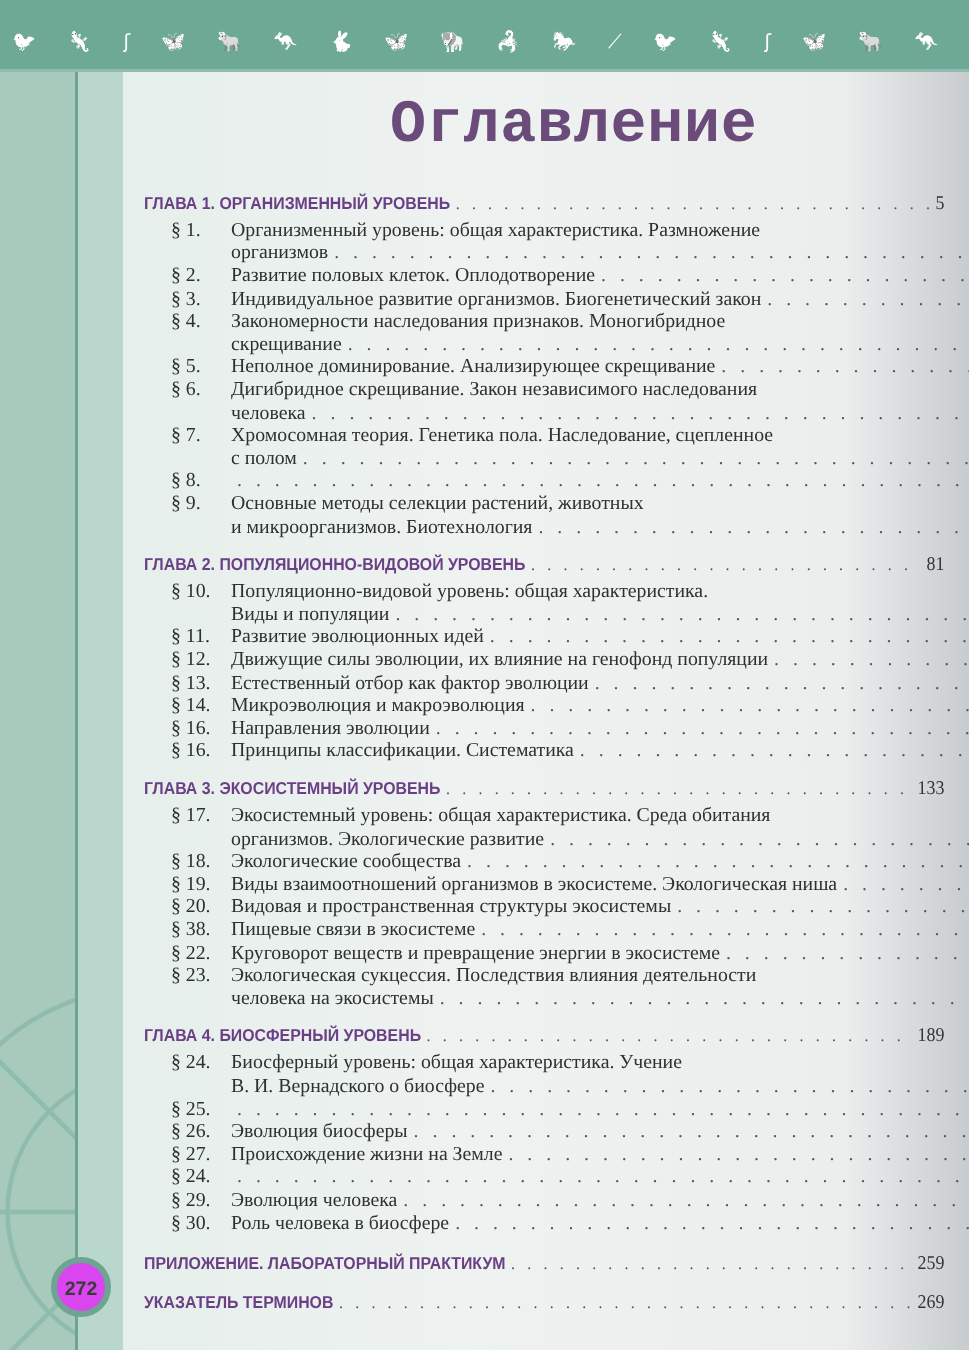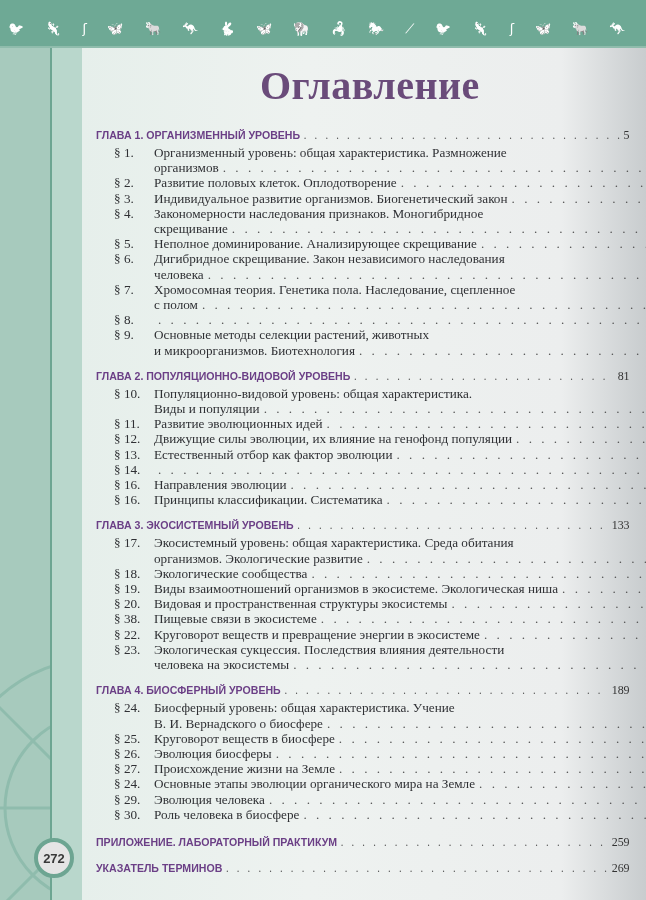--- a/index.html
+++ b/index.html
@@ -4,33 +4,33 @@
 <style>
   html,body{margin:0;padding:0;}
   body{width:646px;height:900px;position:relative;overflow:hidden;background:#a9cbbf;font-family:"Liberation Serif",serif;}
   .banner{position:absolute;left:0;top:0;width:646px;height:46px;background:#6ea995;border-bottom:2px solid #8fbcac;}
   .animals{position:absolute;left:8px;top:22px;width:640px;display:flex;gap:21px;color:#e9f3ee;font-size:13px;line-height:14px;font-family:"DejaVu Sans",sans-serif;}
   .sideband{position:absolute;left:0;top:48px;width:50px;height:852px;background:#a7cabd;}
   .vline{position:absolute;left:50px;top:48px;width:2px;height:852px;background:#6da592;}
   .band2{position:absolute;left:52px;top:48px;width:30px;height:852px;background:#b9d7cc;}
   .panel{position:absolute;left:82px;top:48px;width:564px;height:852px;background:linear-gradient(90deg,#e6efeb 0%,#eef2f0 40%,#eceeee 85%,#c8ccce 100%);}
   .rosette{position:absolute;left:-60px;top:600px;width:320px;height:320px;}
-  .title{position:absolute;left:260px;top:62px;font-family:Liberation Serif, serif;font-weight:bold;font-size:40px;color:#6a4b7a;letter-spacing:0.5px;}
+  .title{position:absolute;left:260px;top:62px;font-family:Liberation Mono, monospace;font-weight:bold;font-size:40px;color:#6a4b7a;letter-spacing:0.5px;}
   .toc{position:absolute;left:96px;top:127px;width:535px;}
   .ch{display:flex;align-items:baseline;font-family:"Liberation Sans",sans-serif;font-weight:bold;font-size:11.5px;color:#6b3f86;height:18px;margin-top:6px;transform:scaleX(0.92);transform-origin:left;width:580px;}
   .ch .lbl{white-space:nowrap;}
   .ch .dots,.it .dots{flex:1;overflow:hidden;white-space:nowrap;color:#555;font-family:"Liberation Serif",serif;font-weight:normal;letter-spacing:3px;margin:0 4px;}
   .ch .pg{font-family:"Liberation Serif",serif;font-weight:normal;color:#333;font-size:13px;}
   .it{display:flex;font-size:13.2px;color:#2f3034;line-height:15.2px;margin-left:18px;}
   .it .num{width:40px;flex:none;white-space:nowrap;}
   .it .body{flex:1;display:flex;flex-direction:column;}
   .it .line1{white-space:nowrap;}
   .it .last{display:flex;align-items:baseline;}
   .it .last .txt{white-space:nowrap;}
-  .pagebadge{position:absolute;left:34px;top:838px;width:32px;height:32px;border-radius:50%;background:#e5e5e5;border:4px solid #6da592;font-family:"Liberation Sans",sans-serif;font-weight:bold;font-size:13px;color:#3a3a3a;display:flex;align-items:center;justify-content:center;}
+  .pagebadge{position:absolute;left:34px;top:838px;width:32px;height:32px;border-radius:50%;background:#d946ef;border:4px solid #6da592;font-family:"Liberation Sans",sans-serif;font-weight:bold;font-size:13px;color:#3a3a3a;display:flex;align-items:center;justify-content:center;}
 </style>
 </head>
 <body>
 
 <div class="banner">
   <div class="animals" id="animals">
       <span style="filter: grayscale(1) brightness(2.2);">🐦</span>
       <span style="filter: grayscale(1) brightness(2.2);">🦎</span>
       <span style="filter: grayscale(1) brightness(2.2);">ʃ</span>
       <span style="filter: grayscale(1) brightness(2.2);">🦋</span>
@@ -199,20 +199,21 @@
         <span class="last">
           <span class="txt">Естественный отбор как фактор эволюции</span>
           <span class="dots"> . . . . . . . . . . . . . . . . . . . . . . . . . . . . . . . . . . . . . . . . . . . . . . . . . . . . . . . . . . . . . . . .</span>
         </span>
       </span>
     </div>
     <div class="it">
       <span class="num">§ 14.</span>
       <span class="body">
         <span class="last">
+          <span class="txt">Микроэволюция и макроэволюция</span>
           <span class="dots"> . . . . . . . . . . . . . . . . . . . . . . . . . . . . . . . . . . . . . . . . . . . . . . . . . . . . . . . . . . . . . . . .</span>
         </span>
       </span>
     </div>
     <div class="it">
       <span class="num">§ 16.</span>
       <span class="body">
         <span class="last">
           <span class="txt">Направления эволюции</span>
           <span class="dots"> . . . . . . . . . . . . . . . . . . . . . . . . . . . . . . . . . . . . . . . . . . . . . . . . . . . . . . . . . . . . . . . .</span>
@@ -310,21 +311,20 @@
         <span class="last">
           <span class="txt">В. И. Вернадского о биосфере</span>
           <span class="dots"> . . . . . . . . . . . . . . . . . . . . . . . . . . . . . . . . . . . . . . . . . . . . . . . . . . . . . . . . . . . . . . . .</span>
         </span>
       </span>
     </div>
     <div class="it">
       <span class="num">§ 25.</span>
       <span class="body">
         <span class="last">
-          <span class="txt">Круговорот веществ в биосфере</span>
           <span class="dots"> . . . . . . . . . . . . . . . . . . . . . . . . . . . . . . . . . . . . . . . . . . . . . . . . . . . . . . . . . . . . . . . .</span>
         </span>
       </span>
     </div>
     <div class="it">
       <span class="num">§ 26.</span>
       <span class="body">
         <span class="last">
           <span class="txt">Эволюция биосферы</span>
           <span class="dots"> . . . . . . . . . . . . . . . . . . . . . . . . . . . . . . . . . . . . . . . . . . . . . . . . . . . . . . . . . . . . . . . .</span>
@@ -337,21 +337,20 @@
         <span class="last">
           <span class="txt">Происхождение жизни на Земле</span>
           <span class="dots"> . . . . . . . . . . . . . . . . . . . . . . . . . . . . . . . . . . . . . . . . . . . . . . . . . . . . . . . . . . . . . . . .</span>
         </span>
       </span>
     </div>
     <div class="it">
       <span class="num">§ 24.</span>
       <span class="body">
         <span class="last">
-          <span class="txt">Основные этапы эволюции органического мира на Земле</span>
           <span class="dots"> . . . . . . . . . . . . . . . . . . . . . . . . . . . . . . . . . . . . . . . . . . . . . . . . . . . . . . . . . . . . . . . .</span>
         </span>
       </span>
     </div>
     <div class="it">
       <span class="num">§ 29.</span>
       <span class="body">
         <span class="last">
           <span class="txt">Эволюция человека</span>
           <span class="dots"> . . . . . . . . . . . . . . . . . . . . . . . . . . . . . . . . . . . . . . . . . . . . . . . . . . . . . . . . . . . . . . . .</span>

